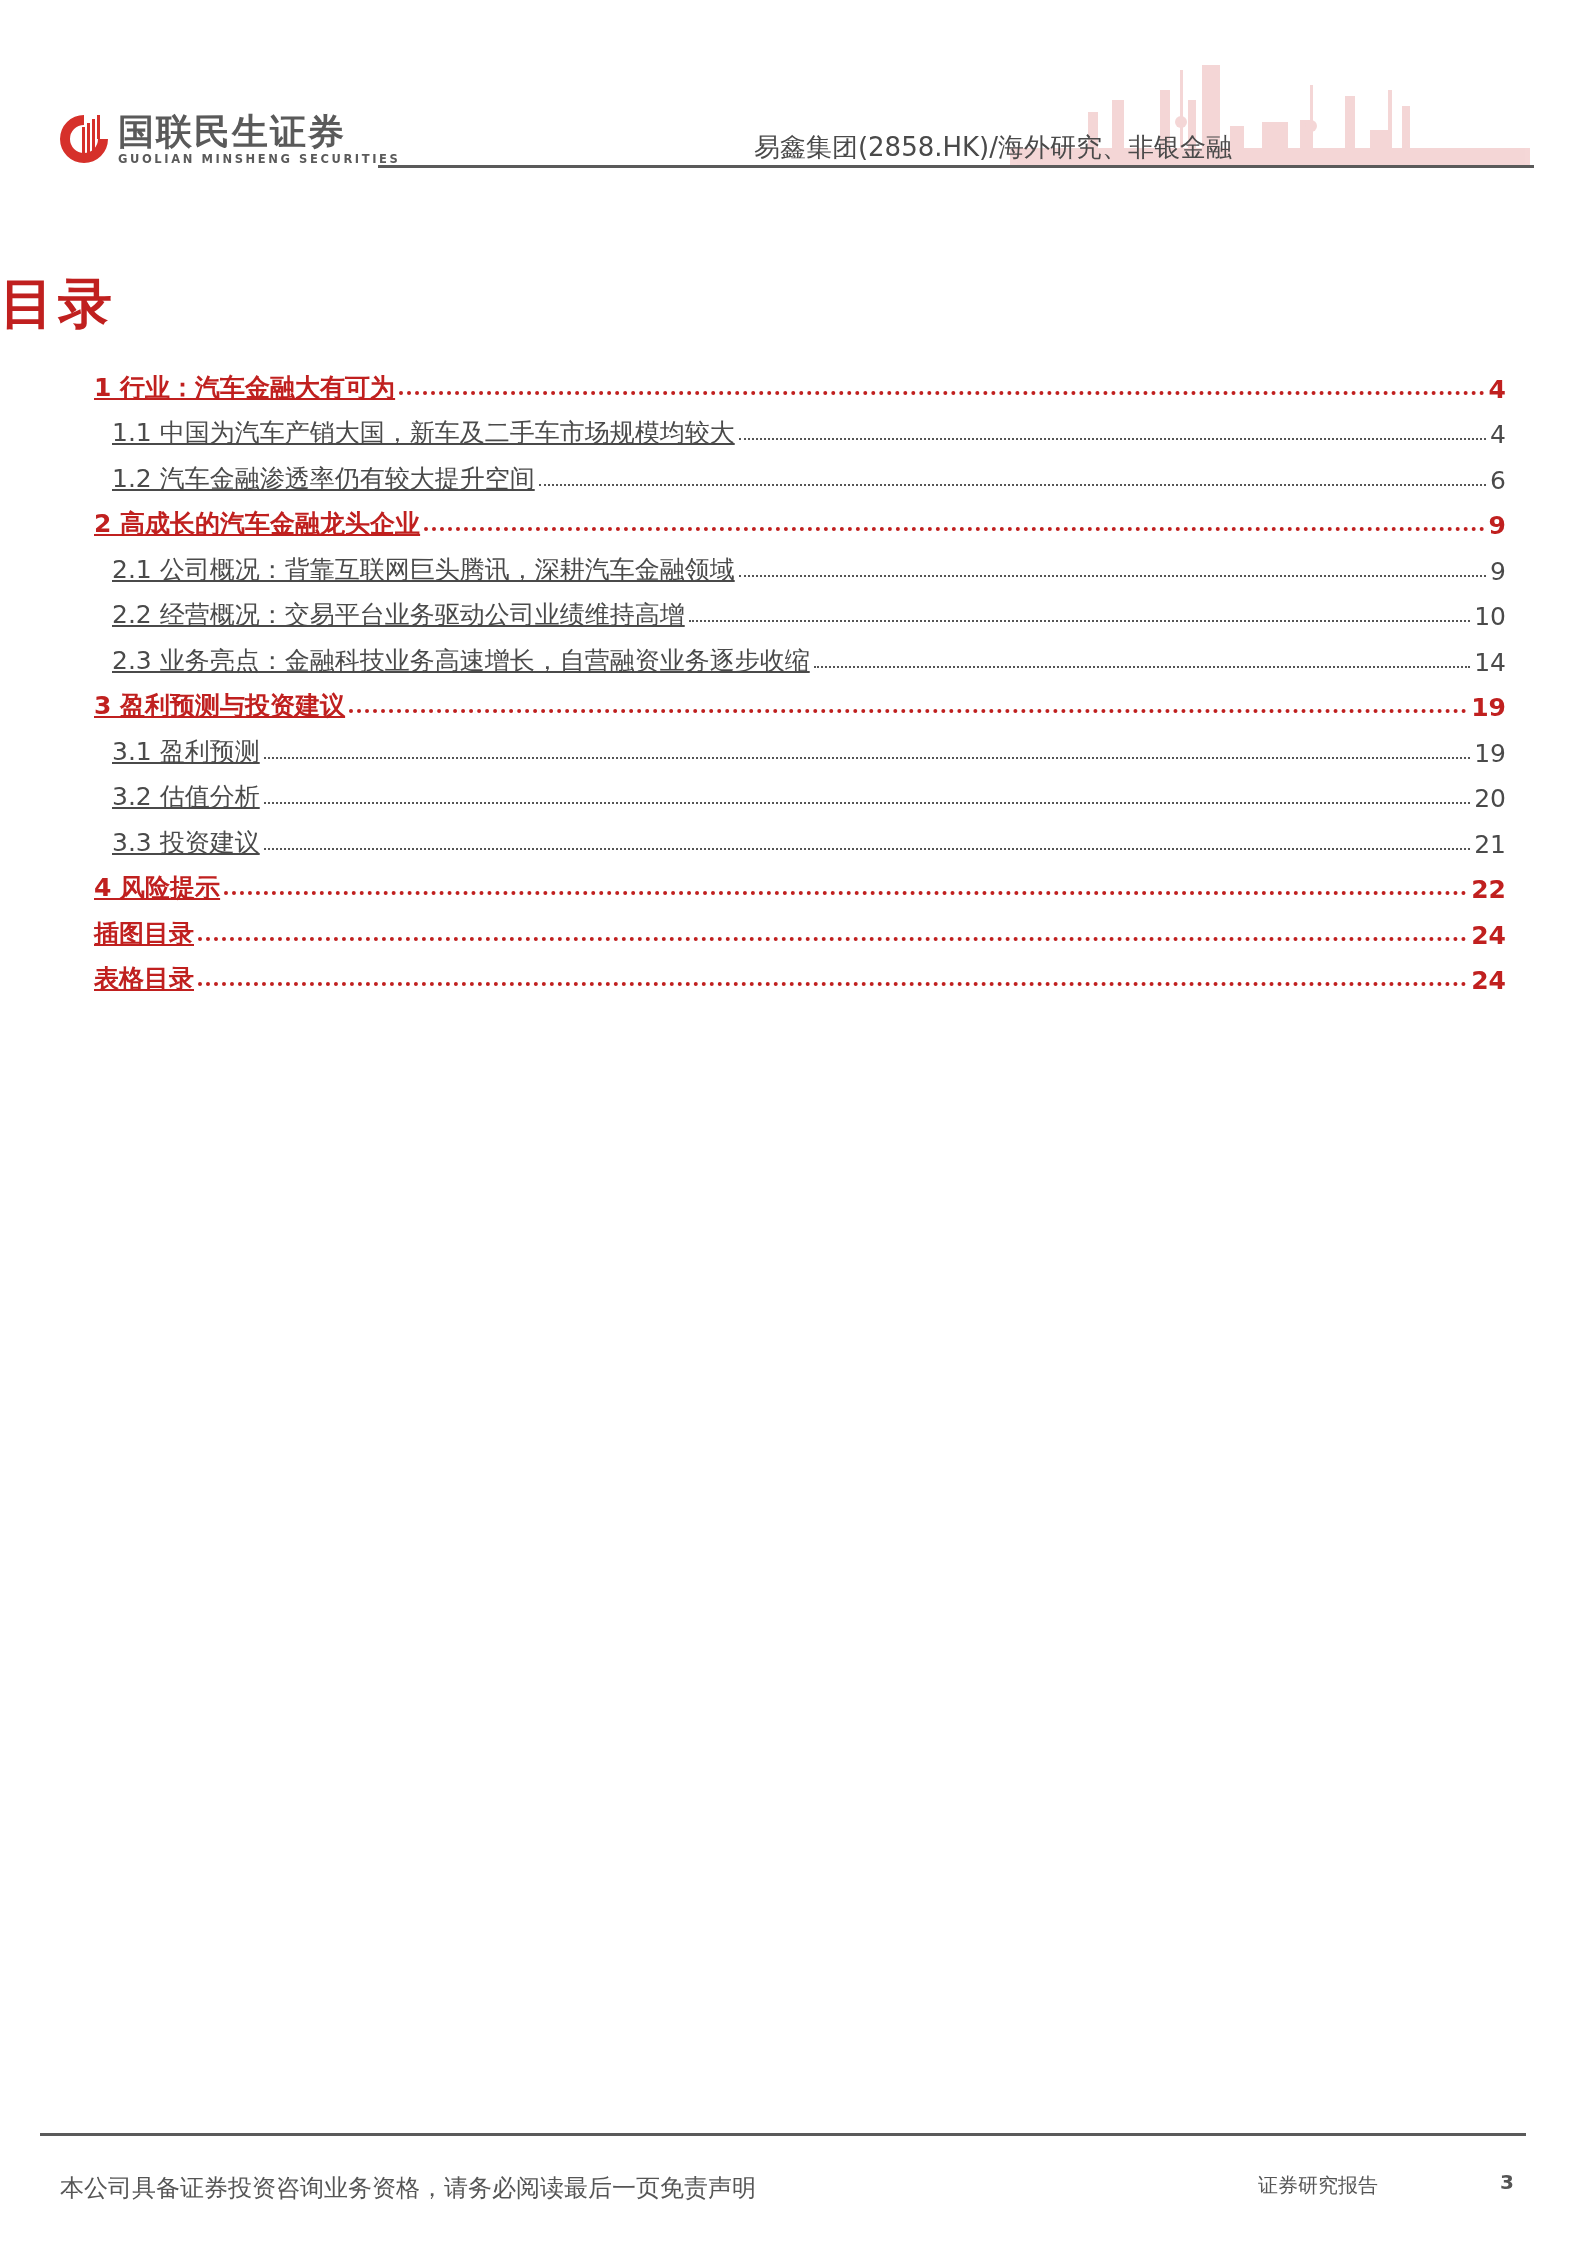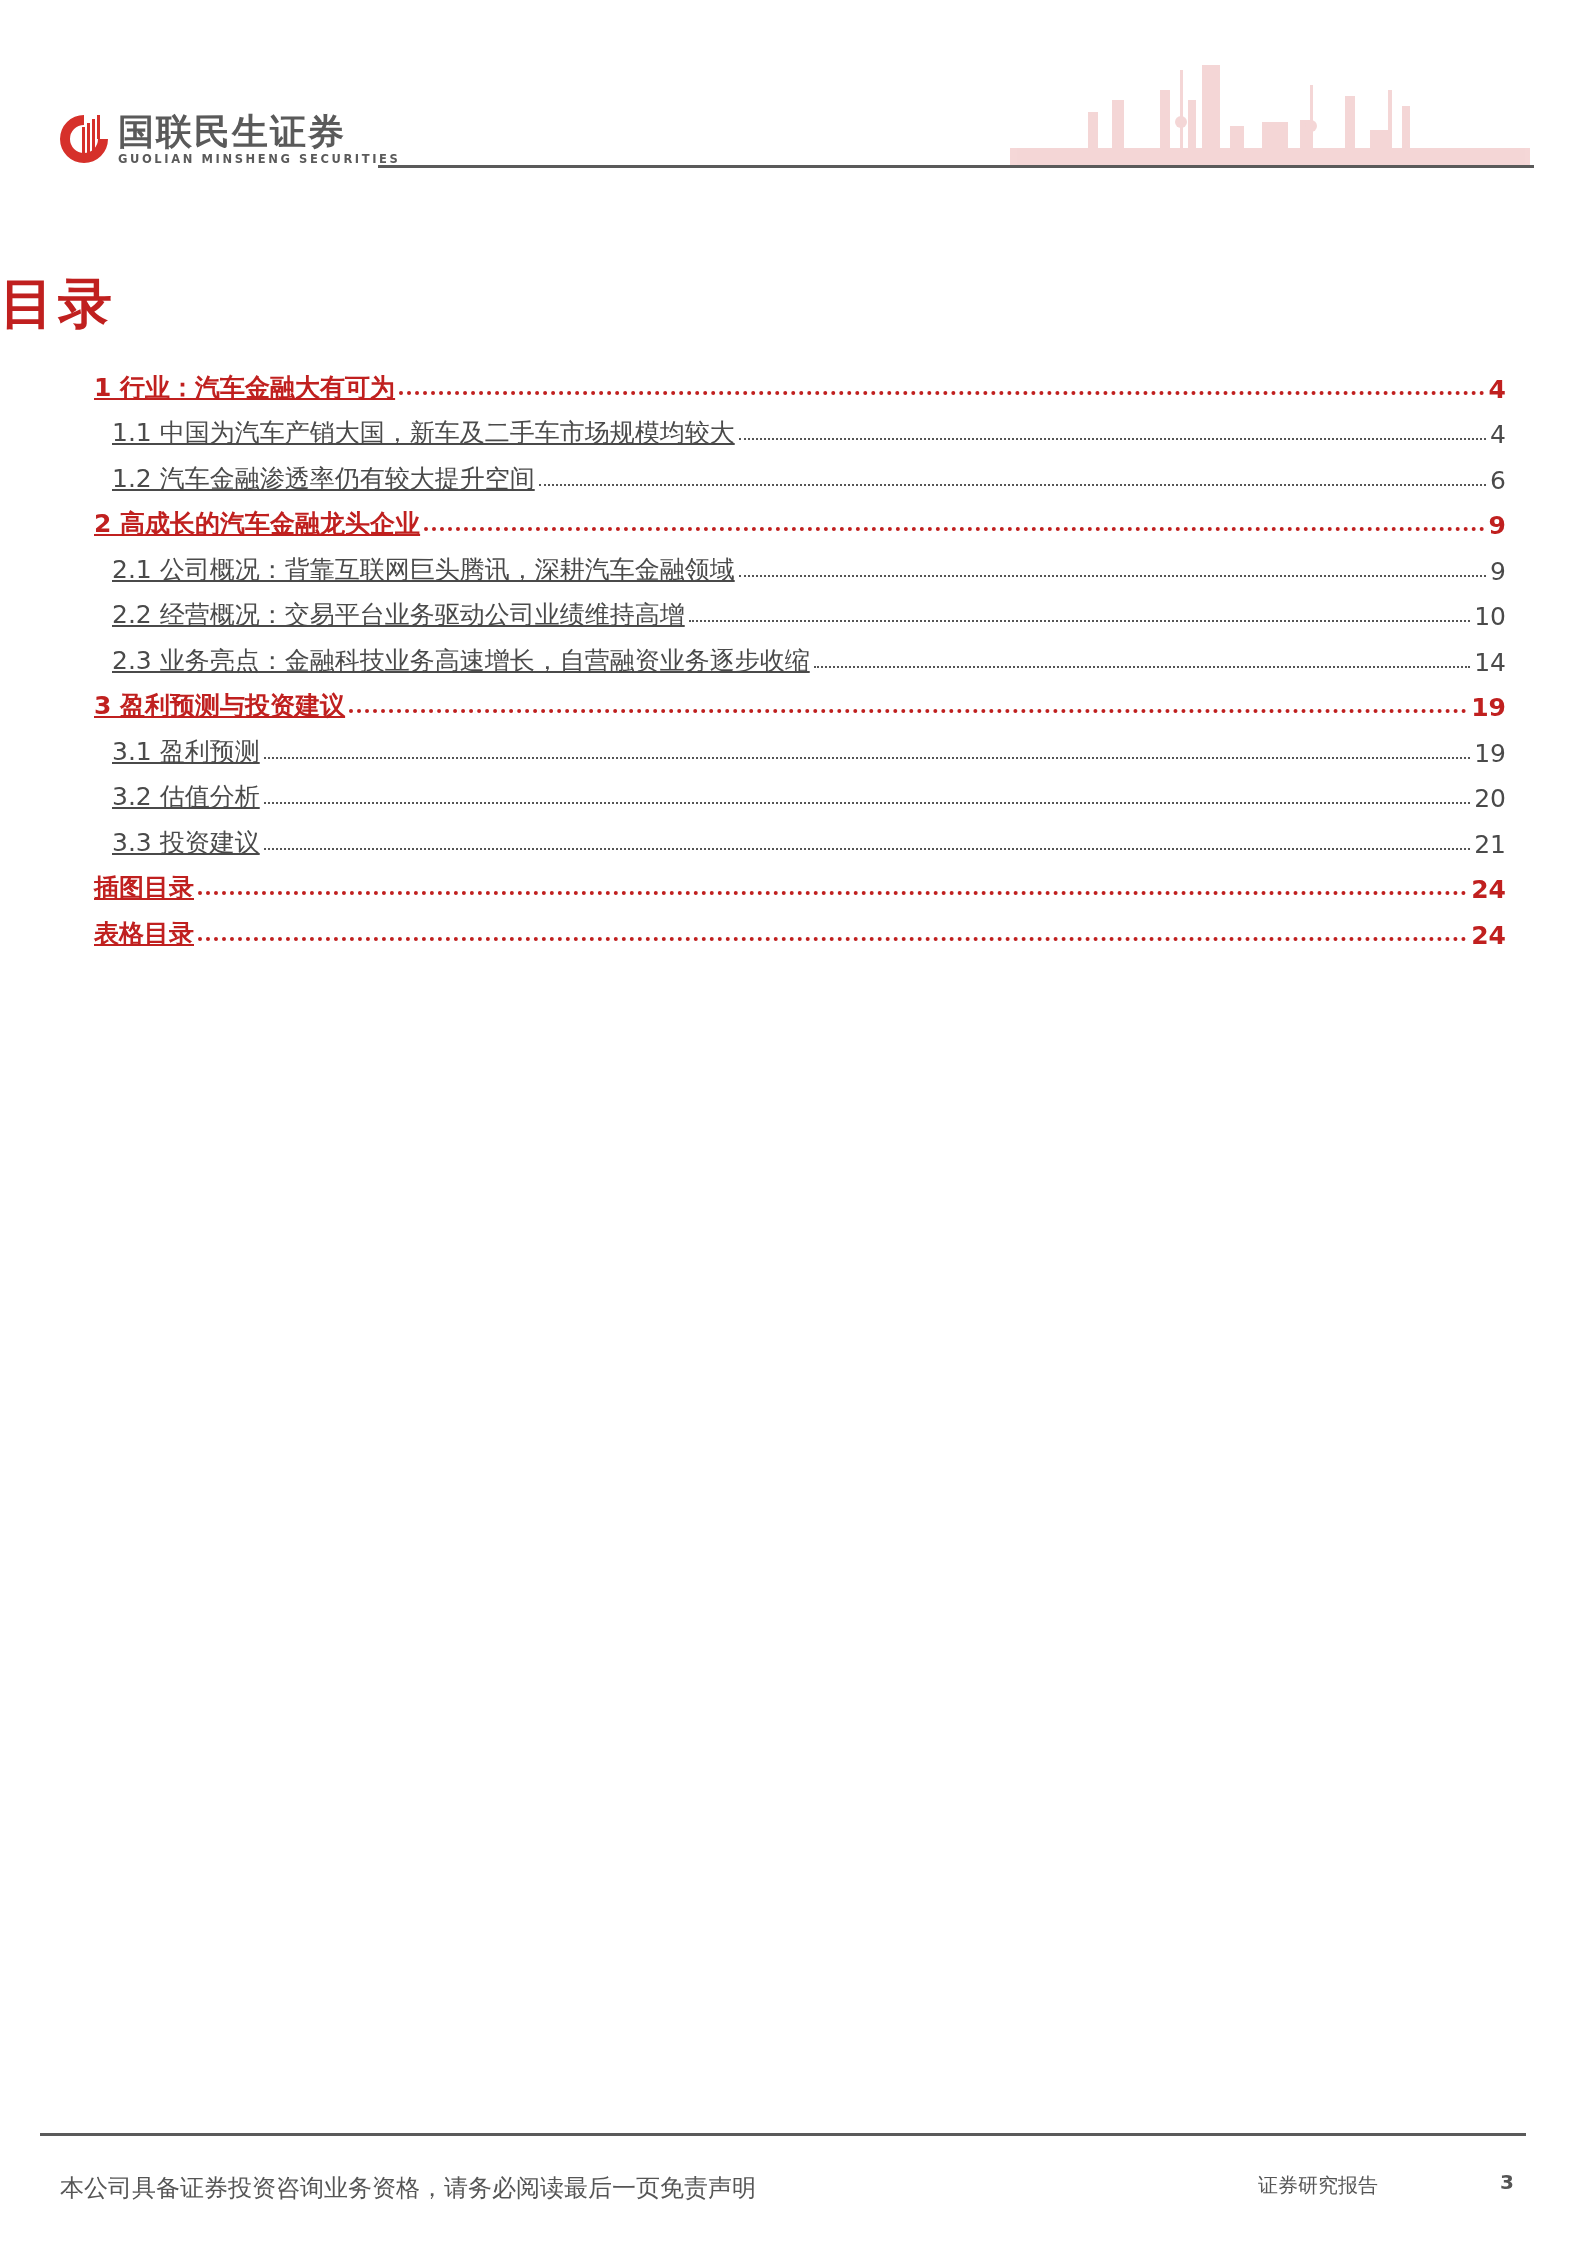--- a/index.html
+++ b/index.html
@@ -76,20 +76,21 @@
       <rect x="290" y="60" width="12" height="48"></rect>
       <rect x="300" y="25" width="3" height="83"></rect>
       <circle cx="301" cy="66" r="6"></circle>
       <rect x="335" y="36" width="10" height="72"></rect>
       <rect x="360" y="70" width="18" height="38"></rect>
       <rect x="378" y="30" width="4" height="78"></rect>
       <rect x="392" y="46" width="8" height="62"></rect>
     </g>
   </svg>
 
+  <div class="header-title">易鑫集团(2858.HK)/海外研究、非银金融</div>
   <div class="header-rule"></div>
 </div>
 
 <div class="toc-title">目录</div>
 
 <div class="toc">
   <div class="toc-row lvl1">
     <span class="label">1  行业：汽车金融大有可为</span>
     <span class="leader"></span>
     <span class="page">4</span>
@@ -138,20 +139,25 @@
     <span class="label">3.2  估值分析</span>
     <span class="leader"></span>
     <span class="page">20</span>
   </div>
   <div class="toc-row lvl2">
     <span class="label">3.3  投资建议</span>
     <span class="leader"></span>
     <span class="page">21</span>
   </div>
   <div class="toc-row lvl1">
+    <span class="label">4  风险提示</span>
+    <span class="leader"></span>
+    <span class="page">22</span>
+  </div>
+  <div class="toc-row lvl1">
     <span class="label">插图目录</span>
     <span class="leader"></span>
     <span class="page">24</span>
   </div>
   <div class="toc-row lvl1">
     <span class="label">表格目录</span>
     <span class="leader"></span>
     <span class="page">24</span>
   </div>
 </div>

